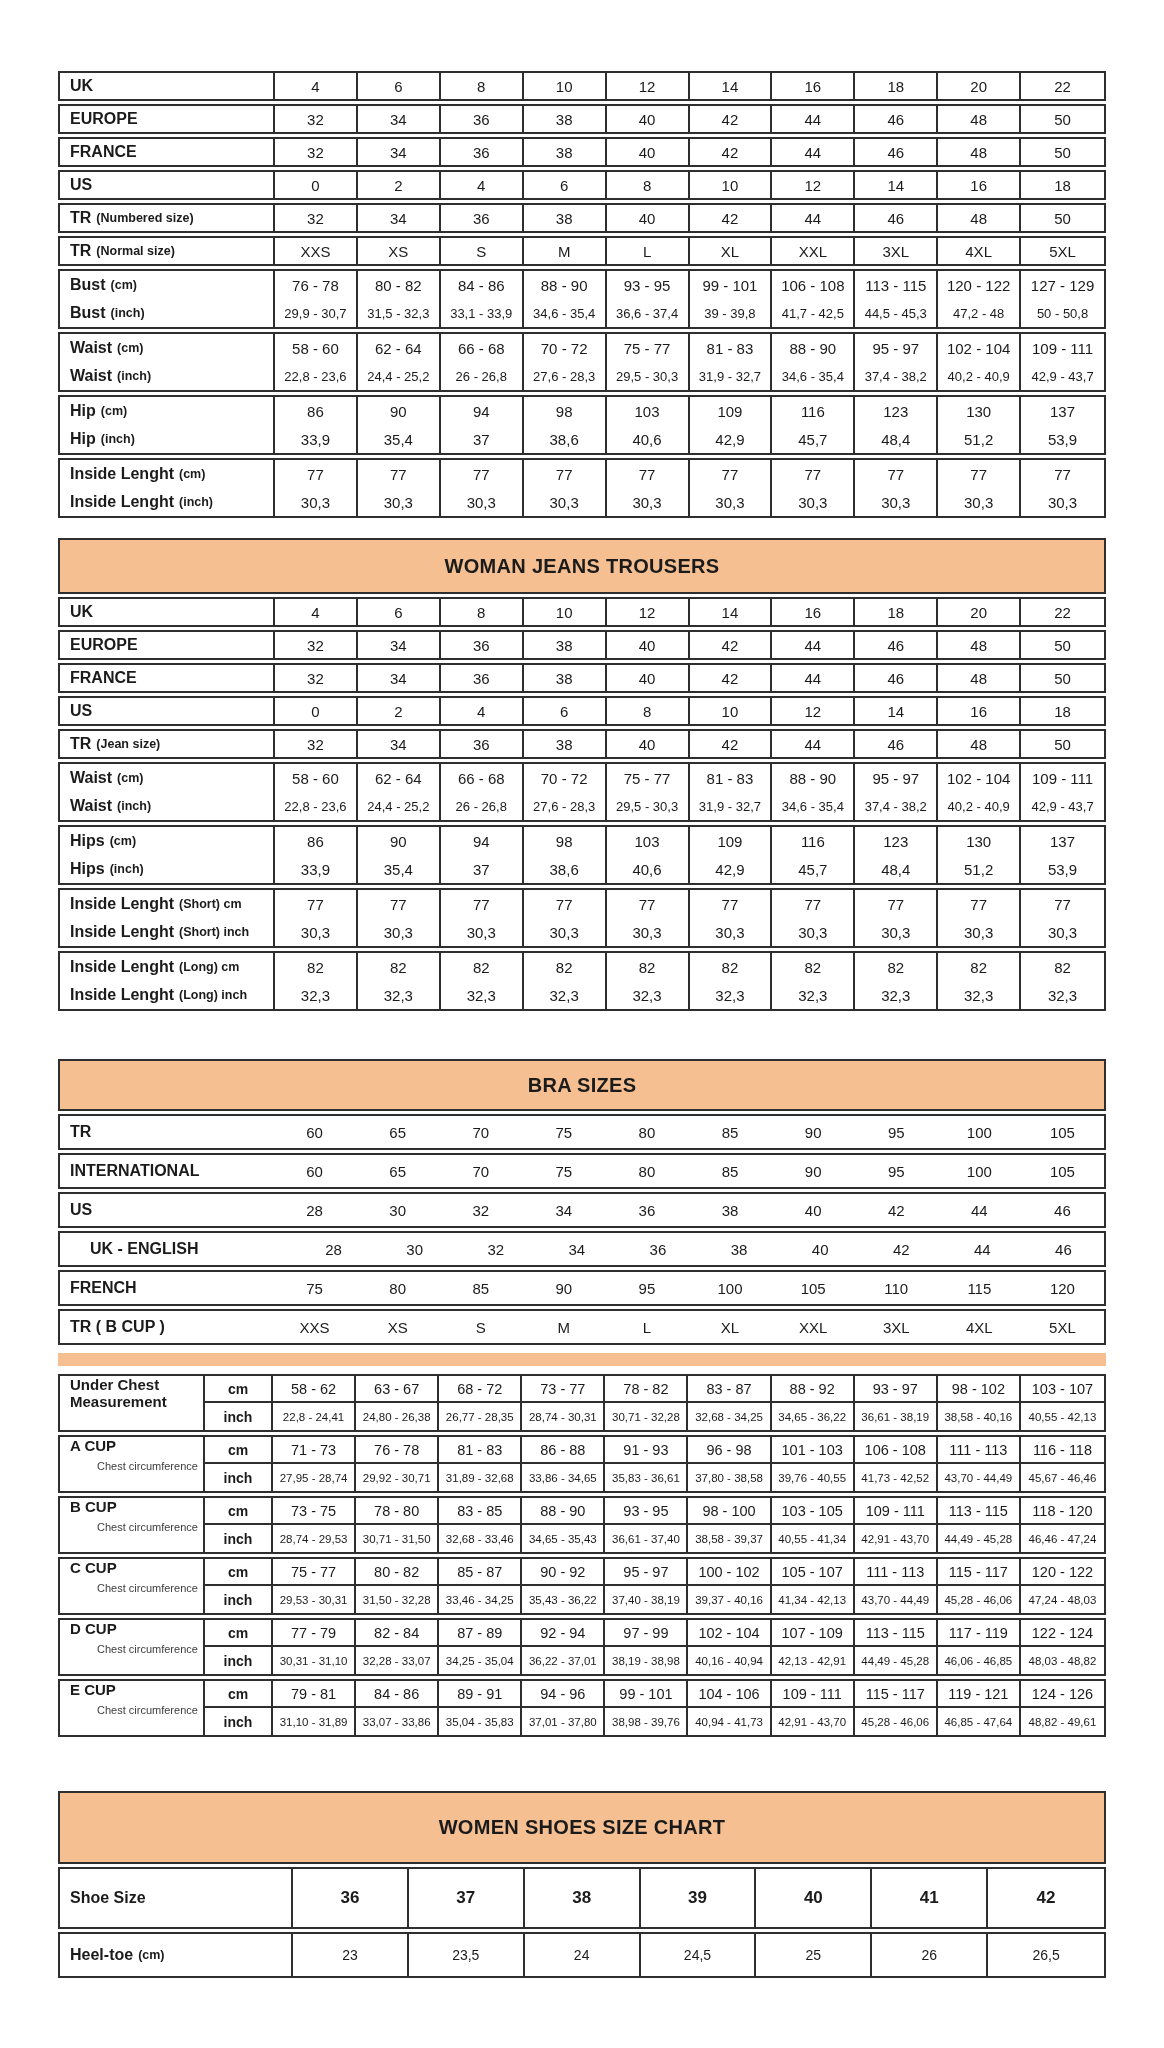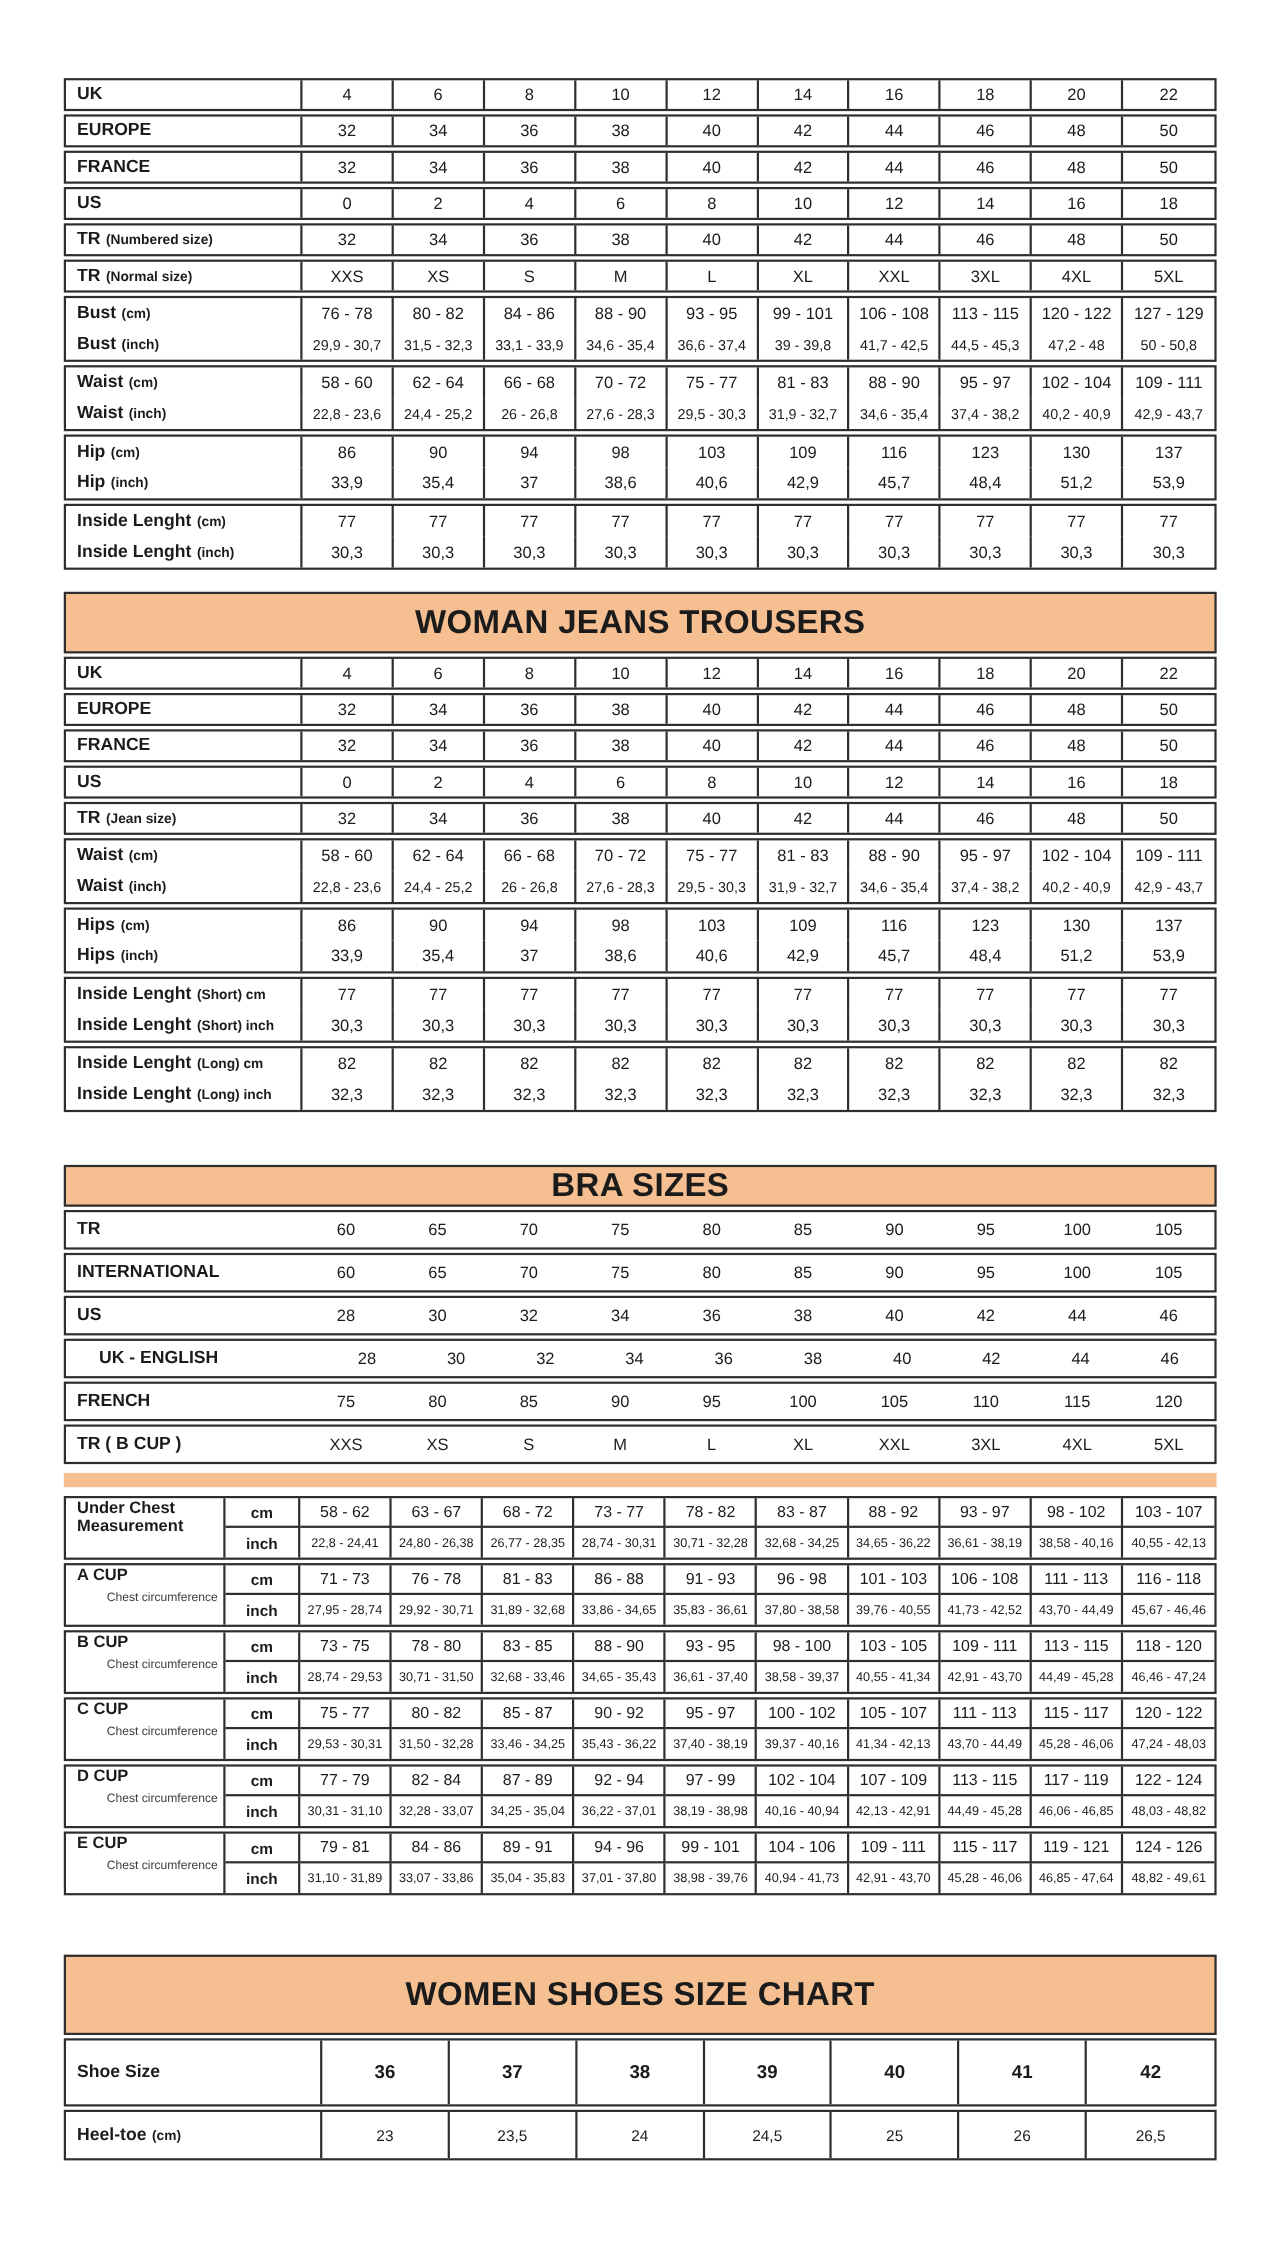--- a/index.html
+++ b/index.html
@@ -19,21 +19,21 @@
 
   
   .band{
     background:var(--accent);
     border:2px solid var(--border);
     box-sizing:border-box;
     display:flex;flex-direction:column;align-items:center;justify-content:center;
     text-align:center;
   }
   .band .t1{font-weight:bold;font-size:24px;letter-spacing:.3px;line-height:1.05;}
-  .band .t1.mid{font-size:30px;}
+  .band .t1.mid{font-size:20px;}
   .band .t2{font-weight:bold;font-size:13px;margin-top:2px;}
 
   
   .grp{
     display:grid;
     border:2px solid var(--border);
     margin-top:3px;
     background:#fff;
     box-sizing:content-box;
   }
@@ -488,21 +488,21 @@
           <div class="c vr">32,3</div>
           <div class="c vr">32,3</div>
           <div class="c vr">32,3</div>
           <div class="c vr">32,3</div>
           <div class="c ">32,3</div>
         </div>
       </div>
   </section>
 
   <section id="sec-bra">
-    <div class="band" style="height:38px;">
+    <div class="band" style="height:52px;">
       <div class="t1 mid">BRA SIZES</div>
     </div>
     <div id="bra-conv">
         <div class="grp" style="grid-template-columns: 213px repeat(10, 1fr); grid-auto-rows: 32px;">
           <div class="c lbl">
             <span>TR</span>
           </div>
           <div class="c ">60</div>
           <div class="c ">65</div>
           <div class="c ">70</div>

